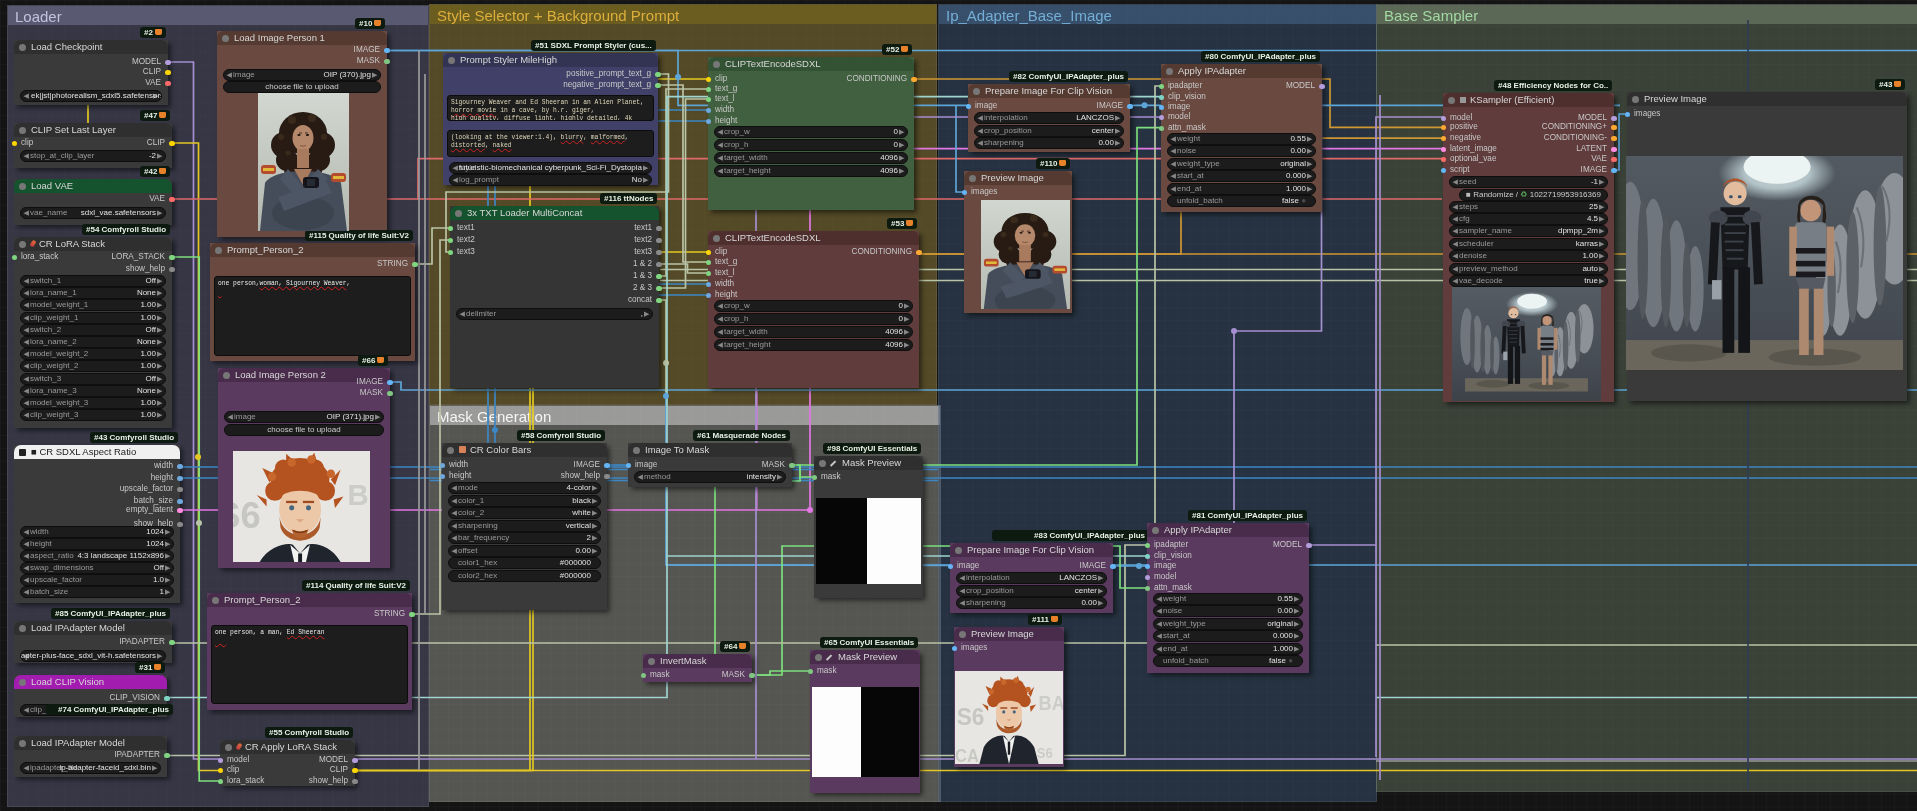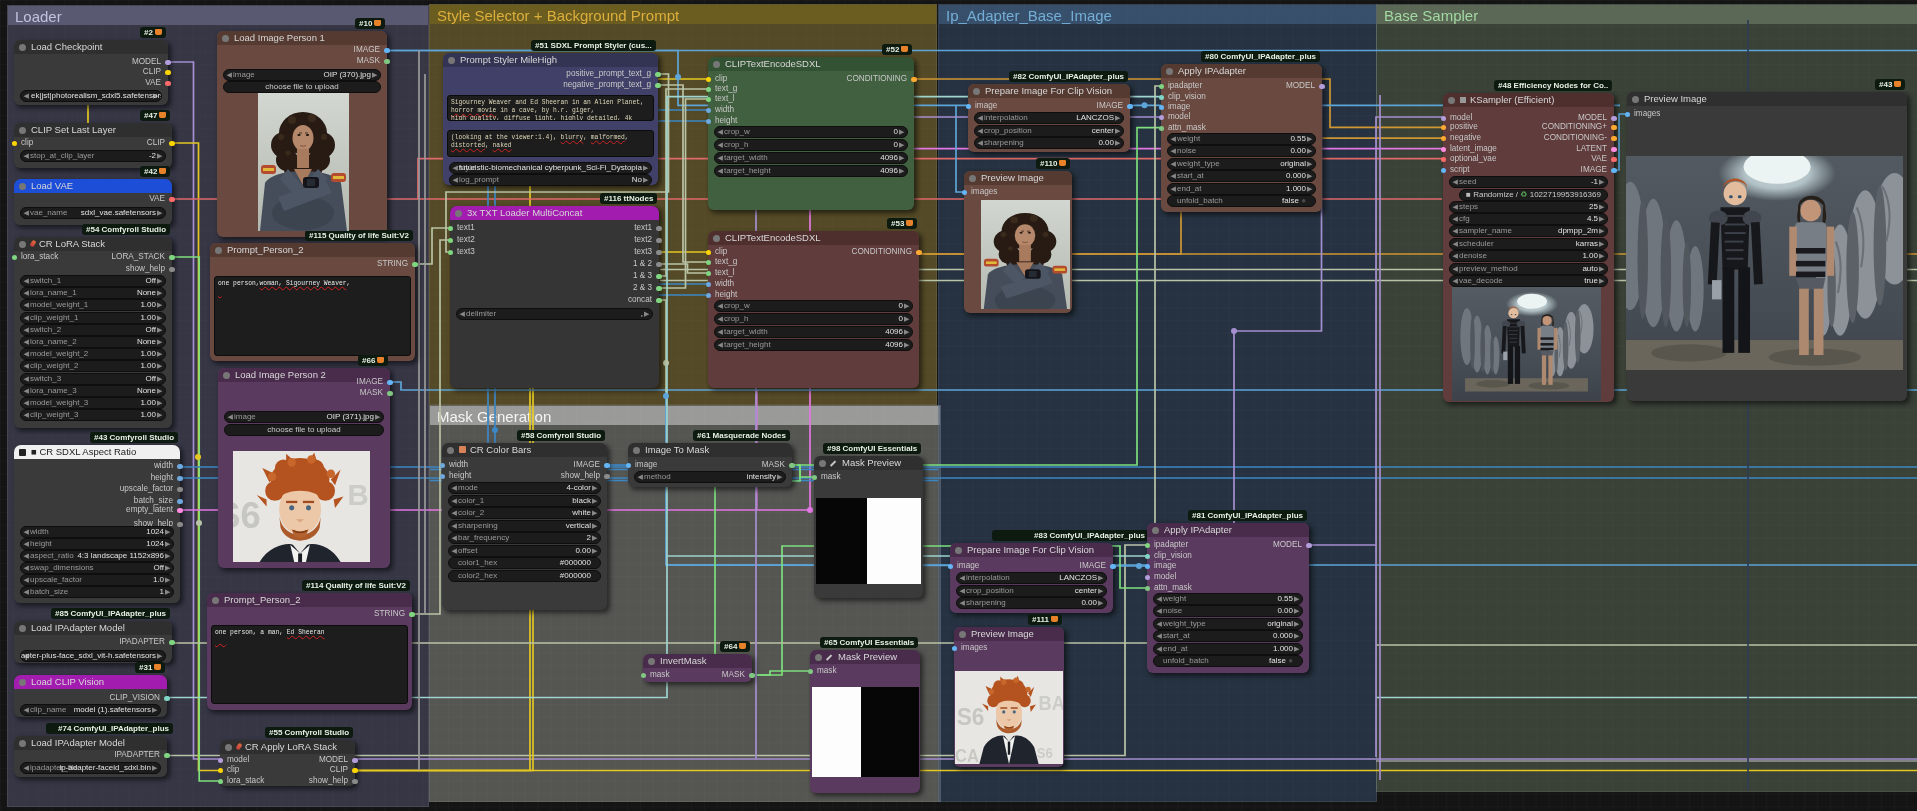--- a/index.html
+++ b/index.html
@@ -2,21 +2,21 @@
 <html><head><meta charset="utf-8">
 <style>
 html,body{margin:0;padding:0;background:#131313;}
 #cv{position:relative;width:1917px;height:811px;overflow:hidden;font-family:"Liberation Sans",sans-serif;
 background:#141414;}
 #cv:before{content:"";position:absolute;inset:0;
 background-image:linear-gradient(rgba(255,255,255,.025) 1px,transparent 1px),linear-gradient(90deg,rgba(255,255,255,.025) 1px,transparent 1px);
 background-size:12.8px 12.8px;}
 .grp{position:absolute;z-index:1;}
 .grp .gh{position:absolute;left:0;right:0;top:0;height:19px;font-size:15px;padding:2px 0 0 7px;box-sizing:border-box;white-space:nowrap;}
-.node{position:absolute;z-index:3;border-radius:6px;box-shadow:2.5px 2.5px 5px rgba(0,0,0,.55);font-size:8px;}
+.node{position:absolute;z-index:3;border-radius:0;box-shadow:2.5px 2.5px 5px rgba(0,0,0,.55);font-size:8px;}
 .nt{position:absolute;left:0;right:0;top:0;height:14px;border-radius:7px 7px 0 0;color:#d8d8d8;font-size:9.5px;line-height:14px;padding-left:17px;white-space:nowrap;overflow:hidden;}
 .nt .cdot{position:absolute;left:5px;top:4px;width:7px;height:7px;border-radius:50%;background:#777;}
 .badge{position:absolute;z-index:3;background:#0d1a10;color:#e6efe2;font-size:8px;font-weight:bold;height:11px;line-height:11px;border-radius:3px;padding:0 4px;white-space:nowrap;}
 .fox{display:inline-block;width:7px;height:6px;background:#e8822a;border-radius:1px 1px 2px 2px;margin-left:2px;}
 .port{position:absolute;height:10px;line-height:10px;font-size:8.2px;color:#c8c8c8;white-space:nowrap;}
 .pd{position:absolute;top:2.5px;width:5.5px;height:5.5px;border-radius:50%;}
 .in .pd{left:-2.5px;} .in{padding-left:7px;}
 .out .pd{right:-2.5px;} .out{padding-right:7px;right:0;text-align:right;}
 .wg{position:absolute;background:#1c1c1c;border:0.5px solid #0e0e0e;border-radius:6px;height:10px;line-height:10px;color:#aaa;white-space:nowrap;overflow:hidden;}
 .wg .wl{position:absolute;left:9px;color:#999;}
@@ -140,21 +140,21 @@
       <div class="port out" style="top:15px"><span class="pd" style="background:#ffd500"></span>CLIP</div>
       <div class="wg" style="left:6px;right:6px;top:27px">
         <span class="la">◀</span>
         <span class="ra">▶</span>
         <span class="wl">stop_at_clip_layer</span>
         <span class="wv">-2</span>
       </div>
     </div>
     <div class="badge" style="top: 110px; left: 140px;">#47<span class="fox"></span></div>
     <div class="node" style="left: 14px; top: 179px; width: 158px; height: 46px; background: rgb(58, 58, 58);">
-      <div class="nt" style="background:#1d4ed8"><span class="cdot"></span>Load VAE</div>
+      <div class="nt" style="background:#14532d"><span class="cdot"></span>Load VAE</div>
       <div class="port out" style="top:15px"><span class="pd" style="background:#ff6b6b"></span>VAE</div>
       <div class="wg" style="left:6px;right:6px;top:28px">
         <span class="la">◀</span>
         <span class="ra">▶</span>
         <span class="wl">vae_name</span>
         <span class="wv">sdxl_vae.safetensors</span>
       </div>
     </div>
     <div class="badge" style="top: 166px; left: 140px;">#42<span class="fox"></span></div>
     <div class="node" style="left: 14px; top: 237px; width: 158px; height: 191px; background: rgb(58, 58, 58);">
@@ -307,21 +307,21 @@
     <div class="node" style="left: 14px; top: 736px; width: 153px; height: 41px; background: rgb(58, 58, 58);">
       <div class="nt" style="background:#2f2f2f"><span class="cdot"></span>Load IPAdapter Model</div>
       <div class="port out" style="top:14px"><span class="pd" style="background:#80d580"></span>IPADAPTER</div>
       <div class="wg" style="left:6px;right:6px;top:26px">
         <span class="la">◀</span>
         <span class="ra">▶</span>
         <span class="wl">ipadapter_file</span>
         <span class="wv">ip-adapter-faceid_sdxl.bin</span>
       </div>
     </div>
-    <div class="badge" style="top: 723px; left: 46px; padding-left: 12px;">#74 ComfyUI_IPAdapter_plus</div>
+    <div class="badge" style="top: 704px; left: 46px; padding-left: 12px;">#74 ComfyUI_IPAdapter_plus</div>
     <div class="node" style="left: 217px; top: 31px; width: 170px; height: 206px; background: rgb(106, 74, 64);">
       <div class="nt" style="background:#553a31"><span class="cdot"></span>Load Image Person 1</div>
       <div class="port out" style="top:14px"><span class="pd" style="background:#64b5f6"></span>IMAGE</div>
       <div class="port out" style="top:25px"><span class="pd" style="background:#81c784"></span>MASK</div>
       <div class="wg" style="left:6px;right:6px;top:38px">
         <span class="la">◀</span>
         <span class="ra">▶</span>
         <span class="wl">image</span>
         <span class="wv">OIP (370).jpg</span>
       </div>
@@ -377,21 +377,21 @@
       </div>
       <div class="wg" style="left:6px;right:6px;top:121px">
         <span class="la">◀</span>
         <span class="ra">▶</span>
         <span class="wl">log_prompt</span>
         <span class="wv">No</span>
       </div>
     </div>
     <div class="badge" style="top: 40px; left: 531px;">#51 SDXL Prompt Styler (cus...</div>
     <div class="node" style="left: 450px; top: 206px; width: 209px; height: 182px; background: rgb(53, 53, 53);">
-      <div class="nt" style="background:#a21caf"><span class="cdot"></span>3x TXT Loader MultiConcat</div>
+      <div class="nt" style="background:#14532d"><span class="cdot"></span>3x TXT Loader MultiConcat</div>
       <div class="port in" style="top:17px;left:0"><span class="pd" style="background:#80d580"></span>text1</div>
       <div class="port in" style="top:29px;left:0"><span class="pd" style="background:#80d580"></span>text2</div>
       <div class="port in" style="top:41px;left:0"><span class="pd" style="background:#80d580"></span>text3</div>
       <div class="port out" style="top:17px"><span class="pd" style="background:#8a8a8a"></span>text1</div>
       <div class="port out" style="top:29px"><span class="pd" style="background:#8a8a8a"></span>text2</div>
       <div class="port out" style="top:41px"><span class="pd" style="background:#8a8a8a"></span>text3</div>
       <div class="port out" style="top:53px"><span class="pd" style="background:#8a8a8a"></span>1 &amp; 2</div>
       <div class="port out" style="top:65px"><span class="pd" style="background:#80d580"></span>1 &amp; 3</div>
       <div class="port out" style="top:77px"><span class="pd" style="background:#80d580"></span>2 &amp; 3</div>
       <div class="port out" style="top:89px"><span class="pd" style="background:#80d580"></span>concat</div>

